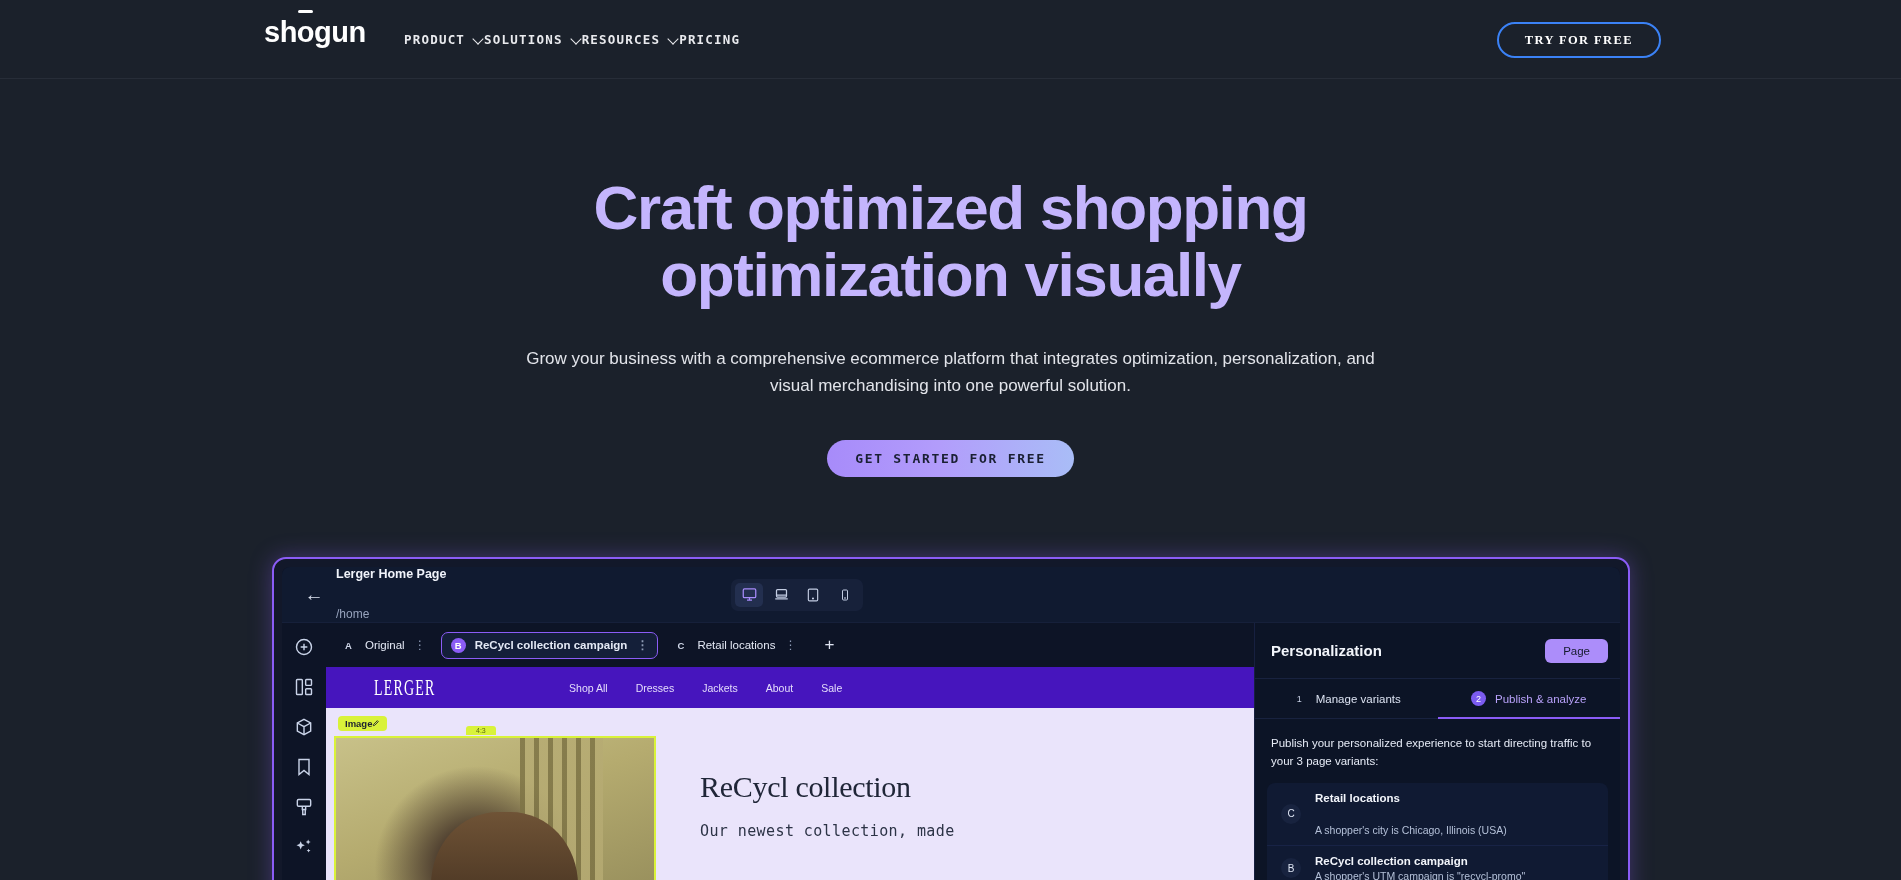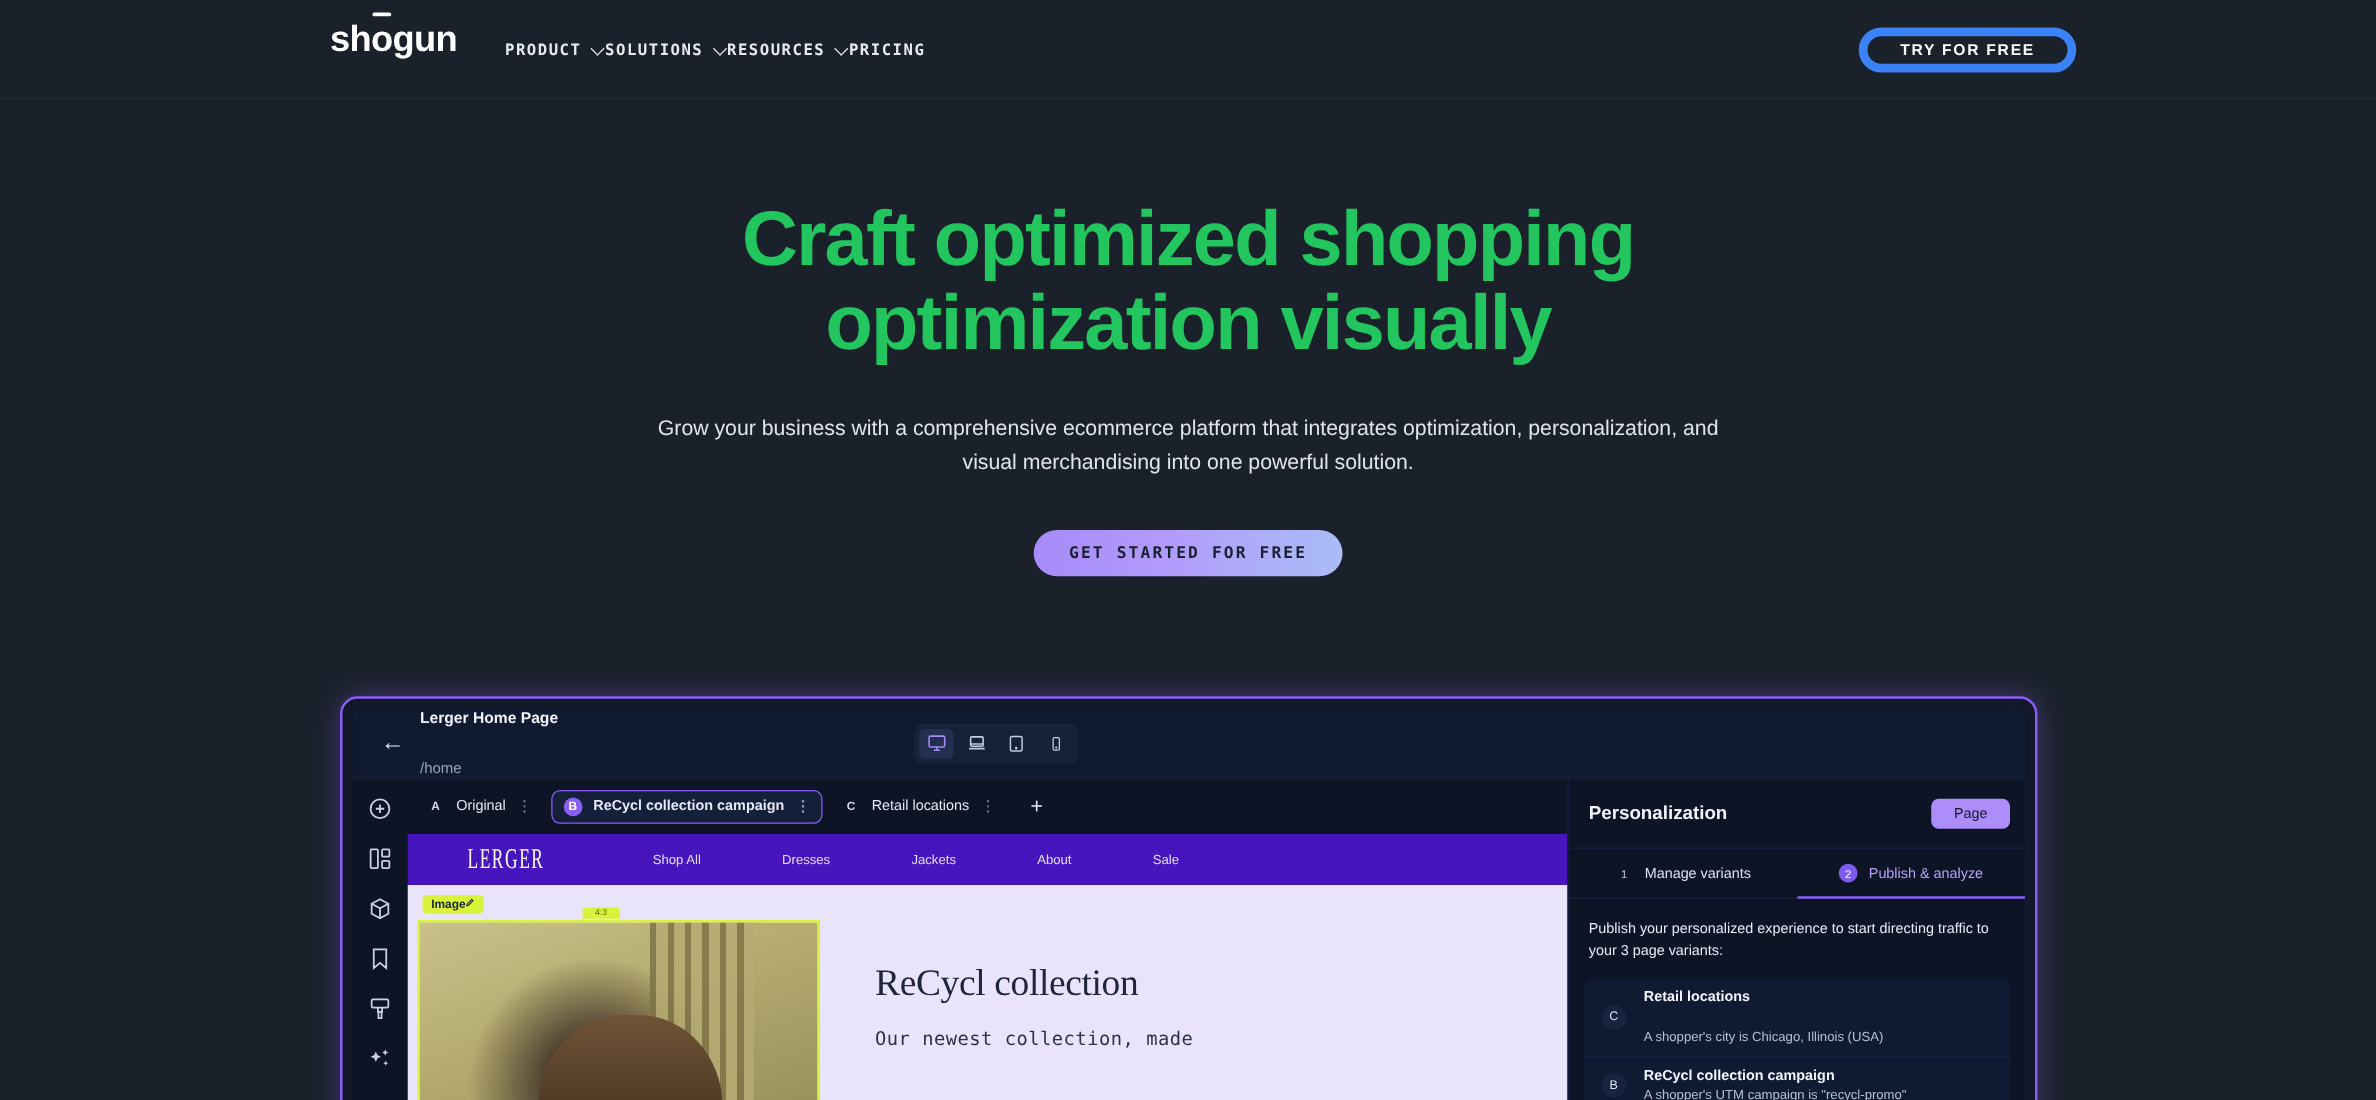--- a/index.html
+++ b/index.html
@@ -68,47 +68,47 @@
     width: 7px; height: 7px;
     border-right: 1.6px solid #e9eaee;
     border-bottom: 1.6px solid #e9eaee;
     transform: rotate(45deg);
   }
   .try-free {
     position: absolute;
     right: 240px; top: 22px;
     height: 36px;
     padding: 0 26px;
-    border: 7px solid #3b82f6;
+    border: 2px solid #3b82f6;
     border-radius: 20px;
     background: transparent;
     color: #ffffff;
     font-size: 12.5px;
     font-weight: 700;
     letter-spacing: 1.4px;
-    font-family: Liberation Sans, sans-serif;
+    font-family: Liberation Serif, serif;
     display: flex;
     align-items: center;
     cursor: pointer;
   }
 
   
   .hero {
     position: relative;
     text-align: center;
     padding-top: 80px;
   }
   .hero h1 {
-    color: #22c55e;
+    color: #c4b5fd;
     font-size: 62px;
     line-height: 1.08;
     font-weight: 700;
     letter-spacing: -1.4px;
     max-width: 860px;
-    margin: 0 auto;
+    margin: 16px auto;
   }
   .hero p {
     margin: 36px auto 0;
     max-width: 880px;
     color: #e2e4ea;
     font-size: 17px;
     line-height: 1.62;
     font-weight: 400;
   }
   .cta-wrap { margin-top: 40px; }
@@ -251,22 +251,22 @@
     padding: 0 0 0 48px;
   }
   .store-logo {
     color: #ffffff; font-size: 17px; letter-spacing: 1.5px;
     font-weight: 400;
     font-family: "Liberation Serif", serif;
     transform: scaleY(1.35) scaleX(0.82);
     transform-origin: left center;
   }
   .store-links {
-    display: flex; gap: 65px;
-    margin-left: 73px;
+    display: flex; gap: 28px;
+    margin-left: 120px;
   }
   .store-links span { color: #e4dcfb; font-size: 10.5px; }
   .store-hero {
     background: #eae4fb;
     height: 100%;
     position: relative;
     display: flex;
   }
   .img-badge {
     position: absolute; left: 12px; top: 8px;

